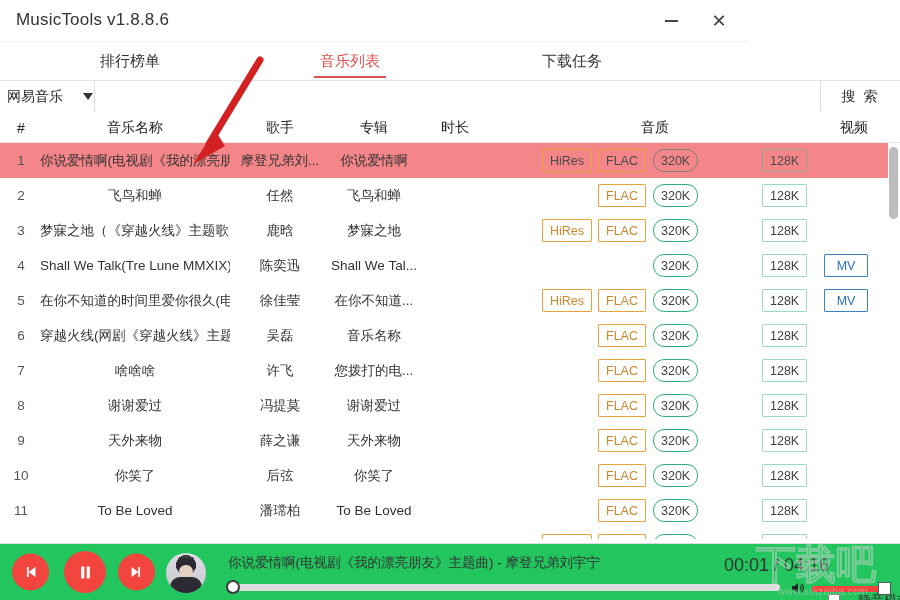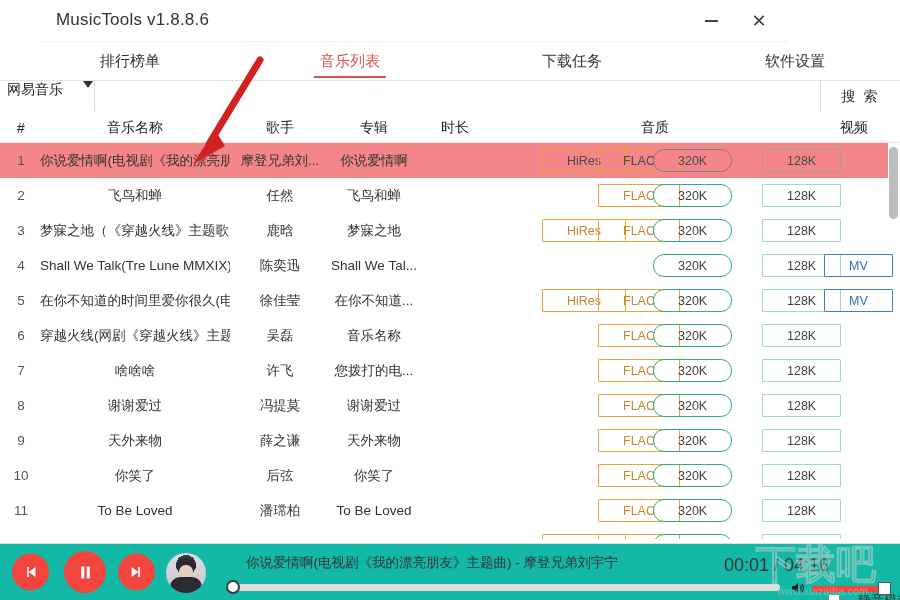--- a/index.html
+++ b/index.html
@@ -7,21 +7,21 @@
     width: 900px; height: 600px;
     font-family: "Liberation Sans", "DejaVu Sans", sans-serif;
     background: #ffffff;
     overflow: hidden;
   }
   #app { position: relative; width: 900px; height: 600px; background:#fff; }
 
   
   .titlebar {
     position:absolute; left:0; top:0; width:748px; height:42px;
-    background:#ffffff; border-bottom:1px solid #f0f0f0;margin-left:40px;
+    background:#ffffff; border-bottom:1px solid #f0f0f0;
   }
   .title-text {
     position:absolute; left:16px; top:10px;
     font-size:17px; color:#333; letter-spacing:.2px;
   }
   .win-btn {
     position:absolute; top:0; width:46px; height:42px;
     display:flex; align-items:center; justify-content:center;
     color:#444; font-size:18px; line-height:1;
   }
@@ -52,21 +52,21 @@
 
   
   .searchrow {
     position:absolute; left:0; top:80px; width:900px; height:32px;
     border-top:1px solid #e4e4e4; border-bottom:1px solid #e4e4e4;
     background:#fff;
   }
   .source-select {
     position:absolute; left:0; top:0; width:95px; height:31px;
     border-right:1px solid #dcdcdc;
-    display:flex; gap:20px; padding-left:7px;
+    display:flex; align-items:center; gap:20px; padding-left:7px;
     font-size:14px; color:#222; background:#fff;
   }
   .caret { width:0;height:0;border-left:5px solid transparent;
            border-right:5px solid transparent;border-top:7px solid #333; }
   .search-input {
     position:absolute; left:96px; top:0; width:723px; height:31px;
     border:none; outline:none; background:#fff;
     font-family:inherit; font-size:14px; color:#333; padding:0 8px;
   }
   .search-btn {
@@ -103,21 +103,21 @@
   .row.selected { background:#f4868a; }
   .cell { position:absolute; font-size:13.5px; color:#333;
           white-space:nowrap; overflow:hidden; }
   .c-idx  { left:4px;  width:34px; text-align:center; color:#555; }
   .c-name { left:40px; width:190px; text-align:center; }
   .c-art  { left:232px; width:96px; text-align:center; }
   .c-alb  { left:330px; width:88px; text-align:center; }
   .c-dur  { left:420px; width:70px; text-align:center; }
 
   .badge {
-    position:absolute; height:23px; min-width:44px; padding:0 24px;
+    position:absolute; height:23px; min-width:44px; padding:0 7px;
     display:flex; align-items:center; justify-content:center;
     font-size:12.5px; border:1px solid #ccc; background:transparent;
     color:#555; border-radius:1px;
   }
   .b-hires { left:542px; color:#c8872b; border-color:#e8a33d; }
   .b-flac  { left:598px; color:#c8872b; border-color:#e8a33d; }
   .b-320   { left:653px; color:#3f3f3f; border-color:#2fae7e;border-radius:11px; }
   .b-128   { left:762px; color:#3f3f3f; border-color:#9fd9c3; }
   .b-mv    { left:824px; color:#2d6fb5; border-color:#3d7fc1; }
   .row.selected .badge { color:#4a4a4a; }
@@ -133,21 +133,21 @@
     position:absolute; left:0; top:4px; width:9px; height:72px;
     background:#bdbdbd; border-radius:5px;
   }
 
   
   .arrow-svg { position:absolute; left:185px; top:52px; pointer-events:none; }
 
   
   .player {
     position:absolute; left:0; bottom:0; width:900px; height:57px;
-    background:#14b8a6; border-top:1px solid #dcdcdc;text-align:right;
+    background:#22c55e; border-top:1px solid #dcdcdc;
   }
   .pbtn {
     position:absolute; top:50%; transform:translateY(-50%);
     border-radius:50%; background:#f2453d;
     display:flex; align-items:center; justify-content:center;
   }
   .pbtn.prev { left:12px; width:37px; height:37px; }
   .pbtn.play { left:64px; width:42px; height:42px; }
   .pbtn.next { left:118px; width:37px; height:37px; }
   .pbtn svg { display:block; }
@@ -221,21 +221,20 @@
     </div>
     <div class="win-btn close">
       <span>✕</span>
     </div>
   </div>
 
   <div class="tabbar">
     <div class="tab tab0">排行榜单</div>
     <div class="tab tab1 active">音乐列表</div>
     <div class="tab tab2">下载任务</div>
-    <div class="tab tab3">软件设置</div>
   </div>
 
   <div class="searchrow">
     <div class="source-select">
       <span>网易音乐</span>
       <span class="caret"></span>
     </div>
     <input class="search-input" type="text" placeholder="" style="">
     <div class="search-btn">搜 索</div>
   </div>

